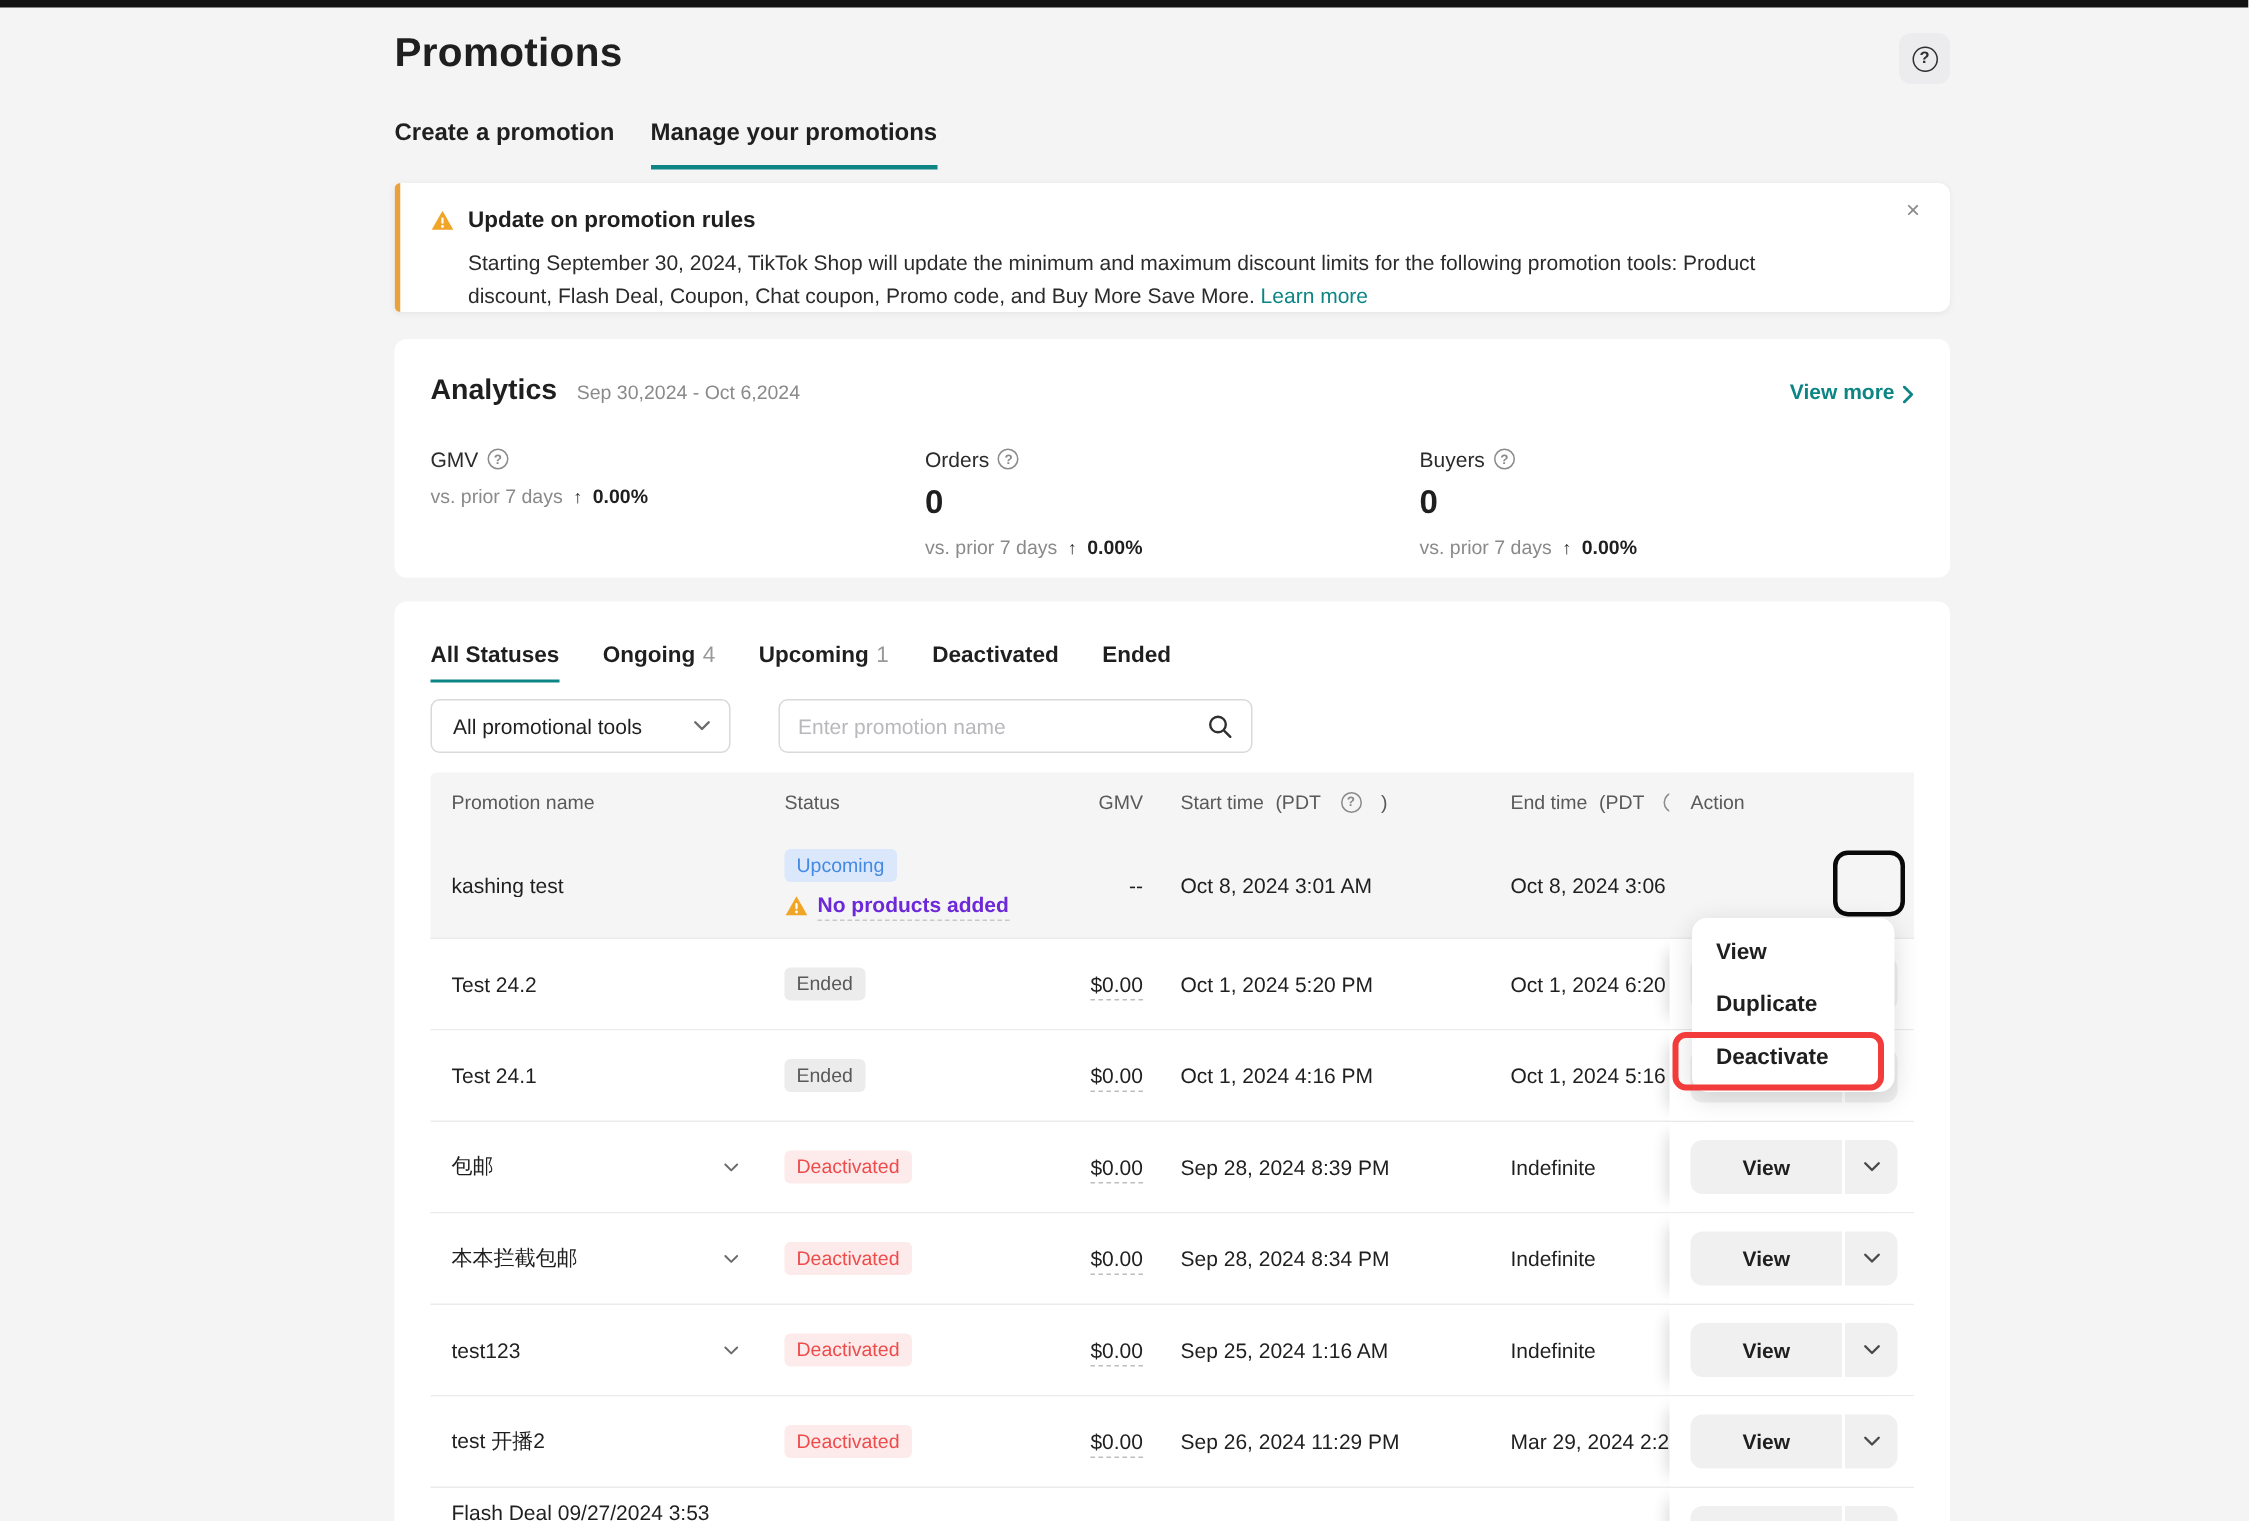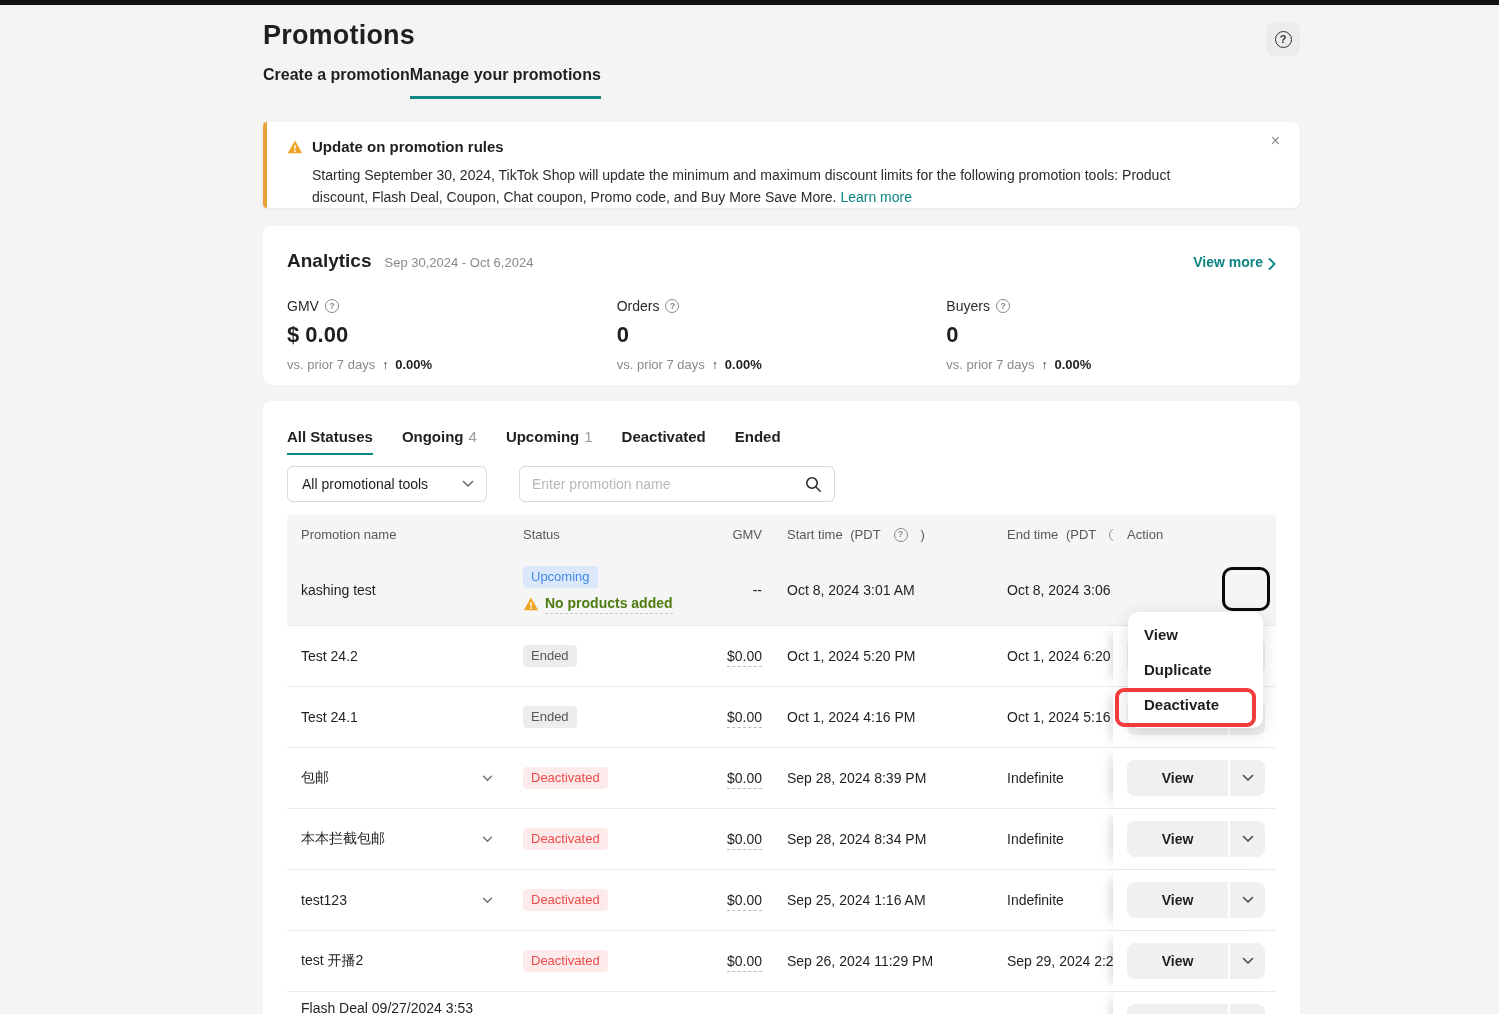--- a/index.html
+++ b/index.html
@@ -22,21 +22,21 @@
     display:inline-flex; align-items:center; justify-content:center;
     width:17px; height:17px; border:1.5px solid #2f2f2f; border-radius:50%;
     font-size:11px; font-weight:700; color:#2f2f2f; line-height:1;
   }
   .qcircle.sm { width:14px; height:14px; border-color:#8a8a8a; color:#8a8a8a; font-size:9px; font-weight:600; }
 
   .content { position:absolute; left:263px; top:0; width:1037px; }
 
   .page-title { position:absolute; left:0; top:20px; font-size:27px; font-weight:700; letter-spacing:.2px; }
 
-  .page-tabs { position:absolute; left:0; top:66px; display:flex; }
+  .page-tabs { position:absolute; left:0; top:80px; display:flex; gap:24px; }
   .page-tab { font-size:16px; font-weight:700; color:#1f1f1f; padding-bottom:12px; cursor:pointer; border-bottom:3px solid transparent; }
   .page-tab.active { border-bottom-color:#0d8585; }
 
   
   .banner {
     position:absolute; left:0; top:122px; width:1037px; height:86px;
     background:#fff; border-left:4px solid #e9a23b; border-radius:4px 8px 8px 4px;
     box-shadow:0 1px 4px rgba(0,0,0,.06); padding:16px 20px 0 20px;
   }
   .banner-title-row { display:flex; align-items:center; gap:9px; }
@@ -103,21 +103,21 @@
   .trow.head > div { font-size:13px; color:#595959; font-weight:400; }
   .hdr-tz { display:inline-flex; align-items:center; gap:13px; margin-left:4px; }
 
   .name-chev { margin-left:auto; margin-right:30px; display:inline-flex; }
 
   .badge { display:inline-block; font-size:13px; font-weight:500; padding:3px 8px; border-radius:4px; line-height:16px; }
   .badge.upcoming    { background:#dbe8fb; color:#4489e3; }
   .badge.ended       { background:#ececed; color:#595959; }
   .badge.deactivated { background:#fdeaea; color:#ee4b4b; }
 
-  .warn-line { margin-top:7px; display:flex; align-items:center; gap:6px; color:#4d7c0f; font-size:14px; font-weight:600; }
+  .warn-line { margin-top:7px; display:flex; align-items:center; gap:6px; color:#6d28d9; font-size:14px; font-weight:600; }
   .warn-line .txt { border-bottom:1px dashed #c9c9c9; padding-bottom:2px; }
 
   .gmv-val { border-bottom:1px dashed #bdbdbd; padding-bottom:2px; cursor:default; }
 
   .btn-group { display:flex; gap:2px; }
   .gbtn {
     height:36px; background:#f0f0f1; border:none; font-size:14px; font-weight:600;
     color:#1f1f1f; cursor:pointer; font-family:"Liberation Sans",sans-serif;
     display:flex; align-items:center; justify-content:center;
   }
@@ -189,21 +189,20 @@
             <path d="M1.5 1 L6.5 6 L1.5 11" stroke="#0d8585" stroke-width="1.8" fill="none" stroke-linecap="round" stroke-linejoin="round"></path>
           </svg>
       </span>
     </div>
     <div class="metrics">
       <div class="metric">
         <div class="metric-label-row">
           <span>GMV</span>
           <span class="qcircle sm">?</span>
         </div>
-        <div class="metric-value">$ 0.00</div>
         <div class="metric-cmp">
           <span>vs. prior 7 days</span>
           <span class="cmp-arrow">↑</span>
           <span class="cmp-val">0.00%</span>
         </div>
       </div>
       <div class="metric">
         <div class="metric-label-row">
           <span>Orders</span>
           <span class="qcircle sm">?</span>
@@ -409,21 +408,21 @@
             </button>
           </div>
         </div>
       </div>
 
       <div class="trow r">
         <div class="c-name">test 开播2</div>
         <div class="c-status"><span class="badge deactivated">Deactivated</span></div>
         <div class="c-gmv"><span class="gmv-val">$0.00</span></div>
         <div class="c-start">Sep 26, 2024 11:29 PM</div>
-        <div class="c-end">Sep 29, 2024 2:2</div>
+        <div class="c-end">Mar 29, 2024 2:2</div>
         <div class="c-action">
           <div class="btn-group">
             <button class="gbtn main">View</button>
             <button class="gbtn chevb">
               <svg class="chev-svg" width="12" height="8" viewBox="0 0 12 8">
                   <path d="M1.5 1.5 L6 6 L10.5 1.5" stroke="#4a4a4a" stroke-width="1.6" fill="none" stroke-linecap="round" stroke-linejoin="round"></path>
                 </svg>
             </button>
           </div>
         </div>

